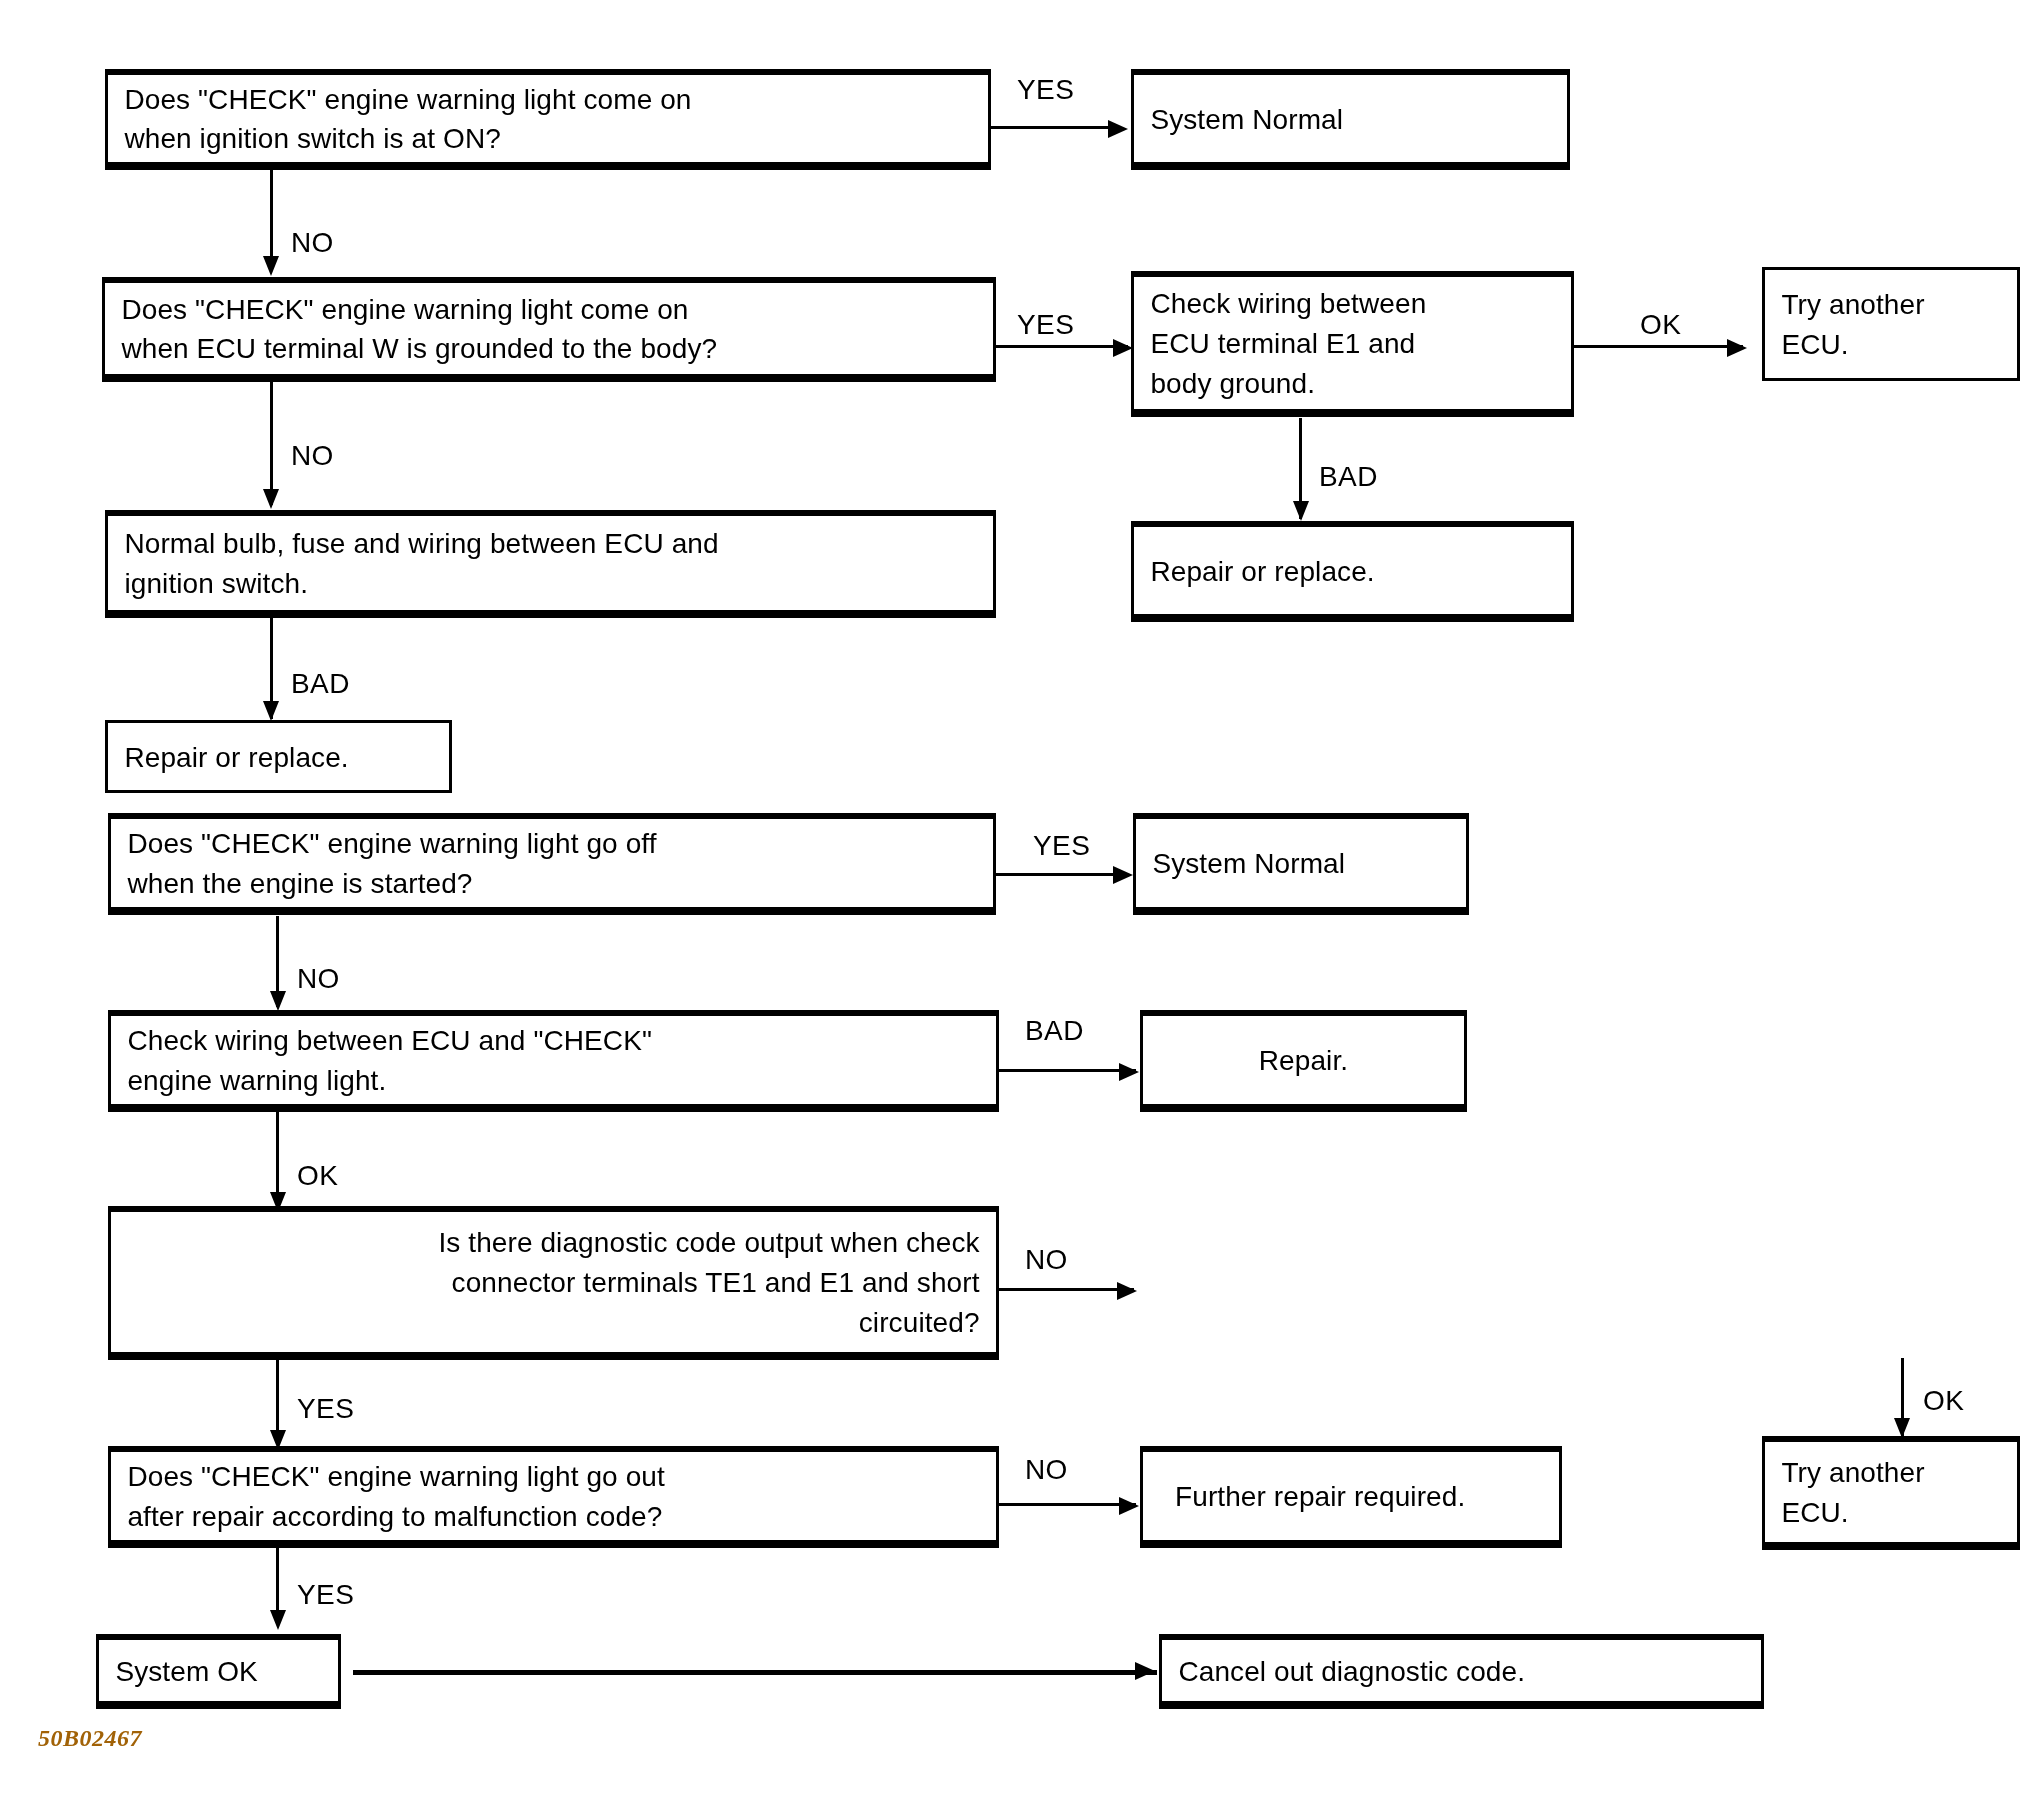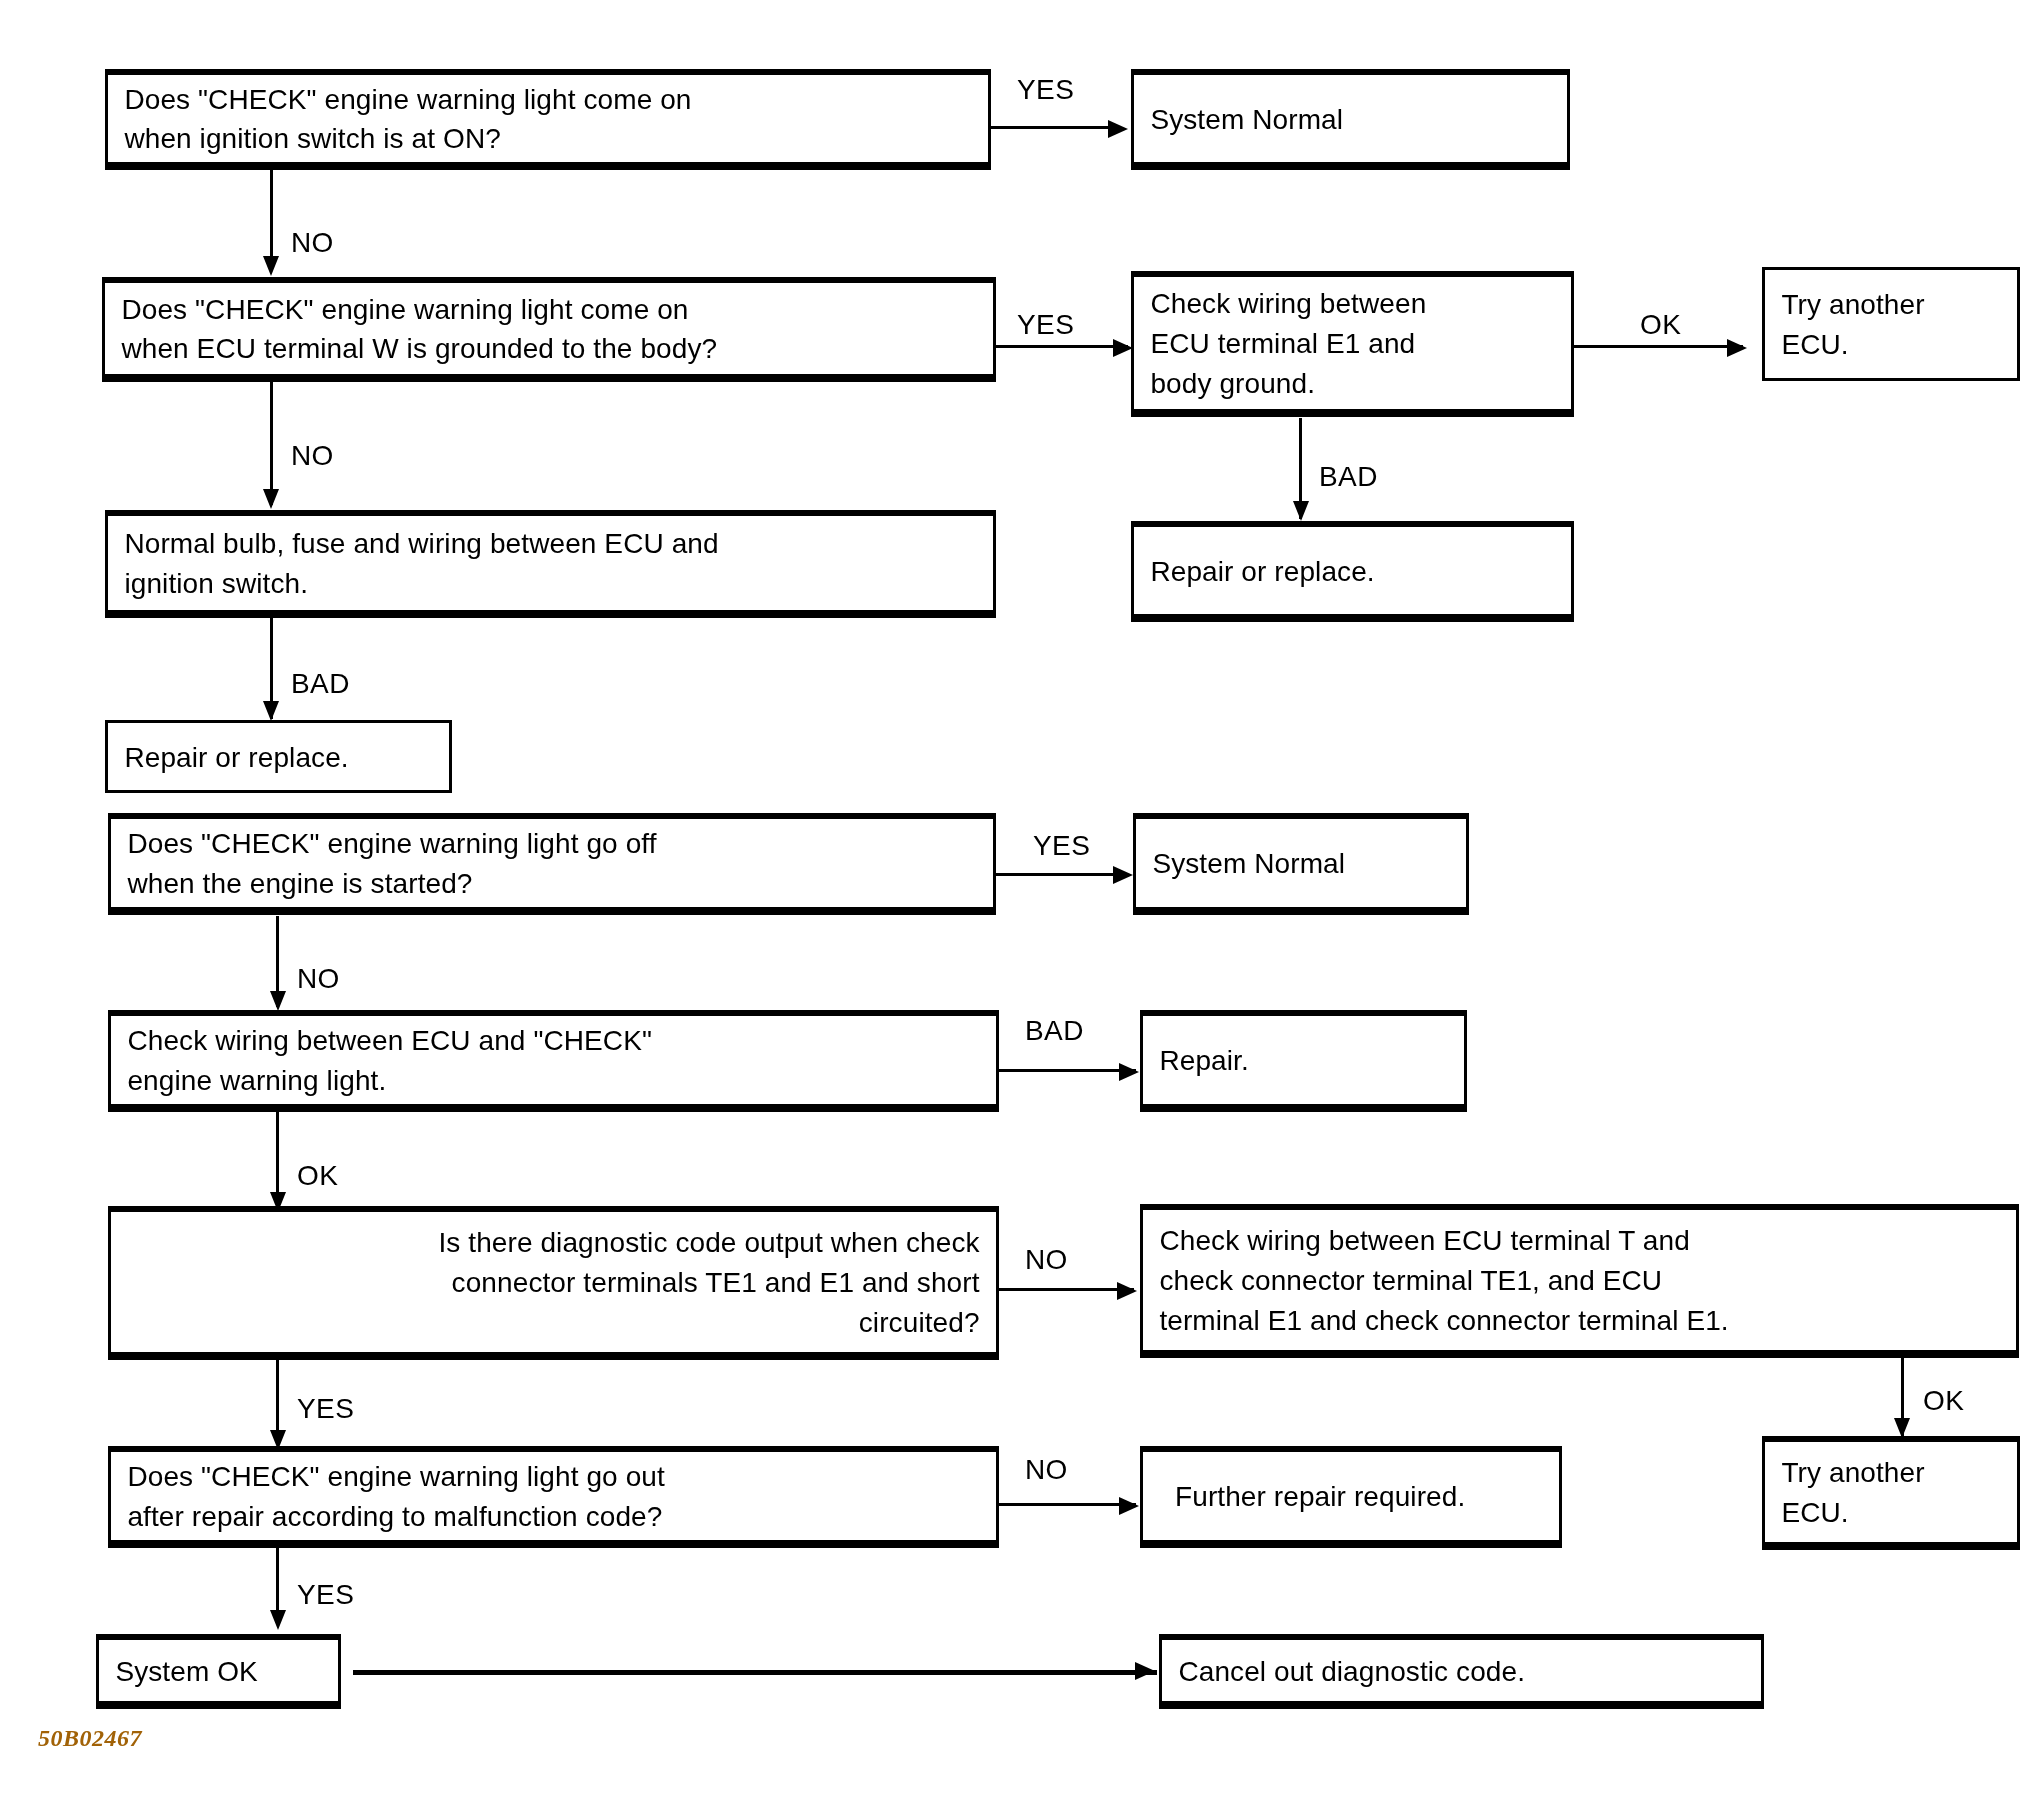--- a/index.html
+++ b/index.html
@@ -156,37 +156,34 @@
   <div class="arrow-down" style="left:270px; top:991px;"></div>
   <div class="elabel" style="left:297px; top:939px;">NO</div>
 
   <div class="box heavy" style="left:108px; top:1010px; width:891px; height:102px;">Check wiring between ECU and "CHECK"
 engine warning light.</div>
 
   <div class="hline" style="left:999px; top:1069px; width:137px;"></div>
   <div class="arrow-right" style="left:1119px; top:1063px;"></div>
   <div class="elabel" style="left:1025px; top:991px;">BAD</div>
 
-  <div class="box heavy" style="left:1140px; top:1010px; width:327px; height:102px;">Repair.</div>
+  <div class="box heavy" style="left:1140px; top:1010px; width:327px; height:102px;text-align:center;">Repair.</div>
 
   <div class="vline" style="left:276px; top:1112px; height:96px;"></div>
   <div class="arrow-down" style="left:270px; top:1192px;"></div>
   <div class="elabel" style="left:297px; top:1136px;">OK</div>
 
   <div class="box heavy" style="left:108px; top:1206px; width:891px; height:154px;text-align:right;">Is there diagnostic code output when check
 connector terminals TE1 and E1 and short
 circuited?</div>
 
   <div class="hline" style="left:999px; top:1288px; width:135px;"></div>
   <div class="arrow-right" style="left:1117px; top:1282px;"></div>
   <div class="elabel" style="left:1025px; top:1220px;">NO</div>
 
-  <div class="box heavy" style="left:1140px; top:1204px; width:879px; height:154px;">Check wiring between ECU terminal T and
-check connector terminal TE1, and ECU
-terminal E1 and check connector terminal E1.</div>
 
   <div class="vline" style="left:1901px; top:1358px; height:78px;"></div>
   <div class="arrow-down" style="left:1894px; top:1418px;"></div>
   <div class="elabel" style="left:1923px; top:1361px;">OK</div>
 
   <div class="box heavy" style="left:1762px; top:1436px; width:258px; height:114px;">Try another
 ECU.</div>
 
   <div class="vline" style="left:276px; top:1360px; height:84px;"></div>
   <div class="arrow-down" style="left:270px; top:1430px;"></div>

